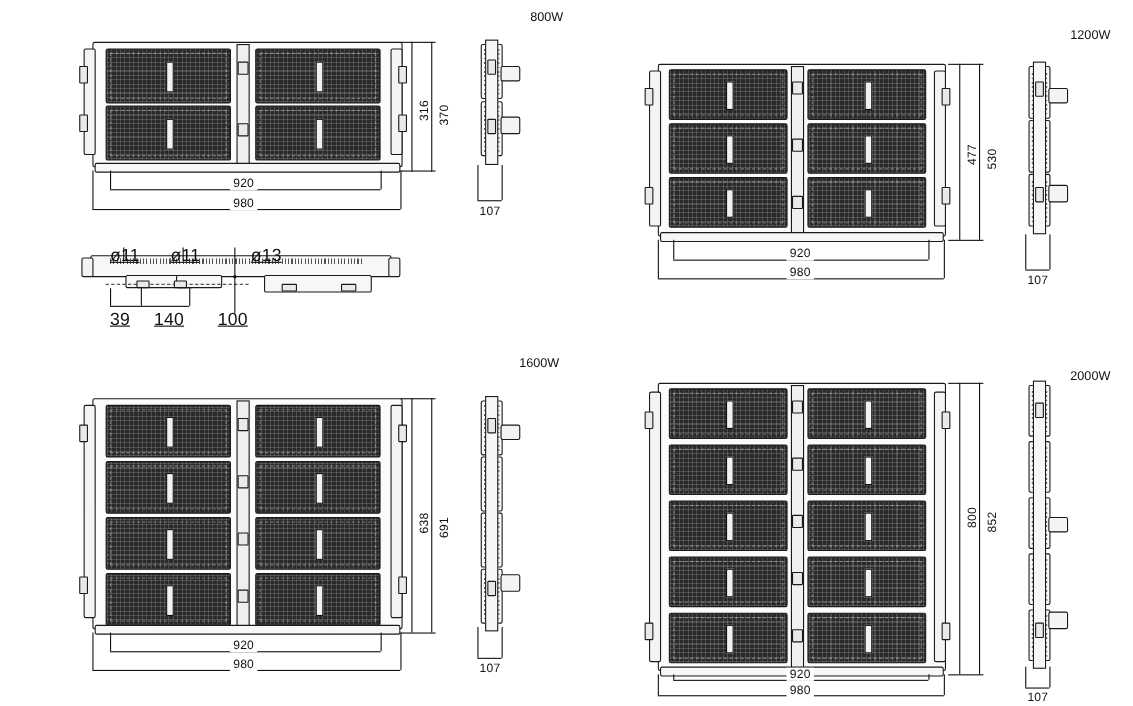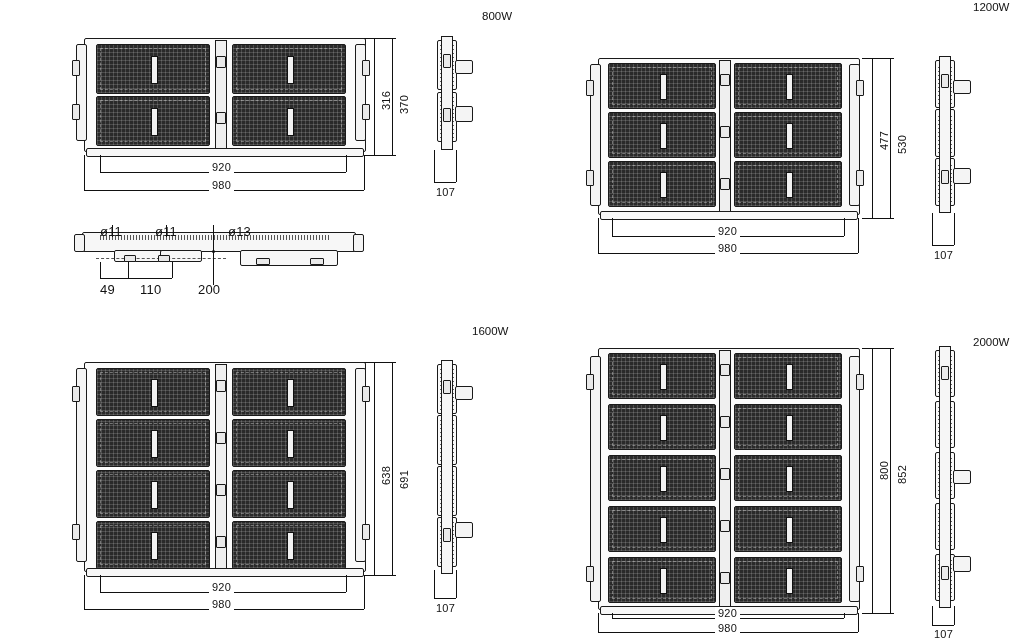--- a/index.html
+++ b/index.html
@@ -1,19 +1,19 @@
 <!DOCTYPE html>
 <html><head>
 <meta charset="utf-8">
 <style>
   html,body{margin:0;padding:0;background:#ffffff;}
   body{width:1030px;height:642px;position:relative;font-family:"Liberation Sans",sans-serif;color:#111;overflow:hidden;}
   .stage{position:absolute;left:0;top:0;width:1030px;height:642px;}
   .lbl{position:absolute;font-size:11px;color:#111;white-space:nowrap;letter-spacing:.2px;}
-  .lbl.small{font-size:13px;}
+  .lbl.small{font-size:16px;text-decoration:underline;}
   .title{position:absolute;font-size:11.5px;color:#111;white-space:nowrap;}
   .vert{transform:rotate(-90deg);transform-origin:left top;}
   
   .dline{position:absolute;background:#111;}
   .dline.h{height:1px;}
   .dline.v{width:1px;}
   
   .fix{position:absolute;}
   .body{position:absolute;border:1px solid #1a1a1a;background:#fbfbfb;border-radius:2px;}
   .panel{position:absolute;border:1px solid #1a1a1a;background:#2a2a2a;border-radius:2px;
@@ -133,25 +133,25 @@
   <div class="lbl small" style="left:100px;top:224px;">ø11</div>
   <div class="lbl small" style="left:155px;top:224px;">ø11</div>
   <div class="lbl small" style="left:228px;top:224px;">ø13</div>
 
   <div class="dline h" style="left:100px;top:278px;width:28px;"></div>
   <div class="dline h" style="left:128px;top:278px;width:44px;"></div>
   <div class="dline v" style="left:100px;top:262px;height:16px;"></div>
   <div class="dline v" style="left:128px;top:262px;height:16px;"></div>
   <div class="dline v" style="left:172px;top:262px;height:16px;"></div>
   <div class="dline v" style="left:213px;top:255px;height:30px;"></div>
-  <div class="lbl small" style="left:100px;top:282px;">49</div>
-  <div class="lbl small" style="left:140px;top:282px;">110</div>
-  <div class="lbl small" style="left:198px;top:282px;">200</div>
-
-  <div class="title" style="left:973px;top:1px;">1200W</div>
+  <div class="lbl small" style="left:100px;top:282px;">39</div>
+  <div class="lbl small" style="left:140px;top:282px;">140</div>
+  <div class="lbl small" style="left:198px;top:282px;">100</div>
+
+  <div class="title" style="left:973px;top:26px;">1200W</div>
 
   <div class="fix">
     <div class="body" style="left:598px;top:58px;width:260px;height:155px;"></div>
     <div class="bracket" style="left:590px;top:64px;width:9px;height:140px;"></div>
     <div class="bracket" style="left:849px;top:64px;width:9px;height:140px;"></div>
     <div class="knob" style="left:586px;top:80px;width:6px;height:14px;"></div>
     <div class="knob" style="left:586px;top:170px;width:6px;height:14px;"></div>
     <div class="knob" style="left:856px;top:80px;width:6px;height:14px;"></div>
     <div class="knob" style="left:856px;top:170px;width:6px;height:14px;"></div>
     <div class="spine" style="left:719px;top:60px;width:10px;height:151px;"></div>

